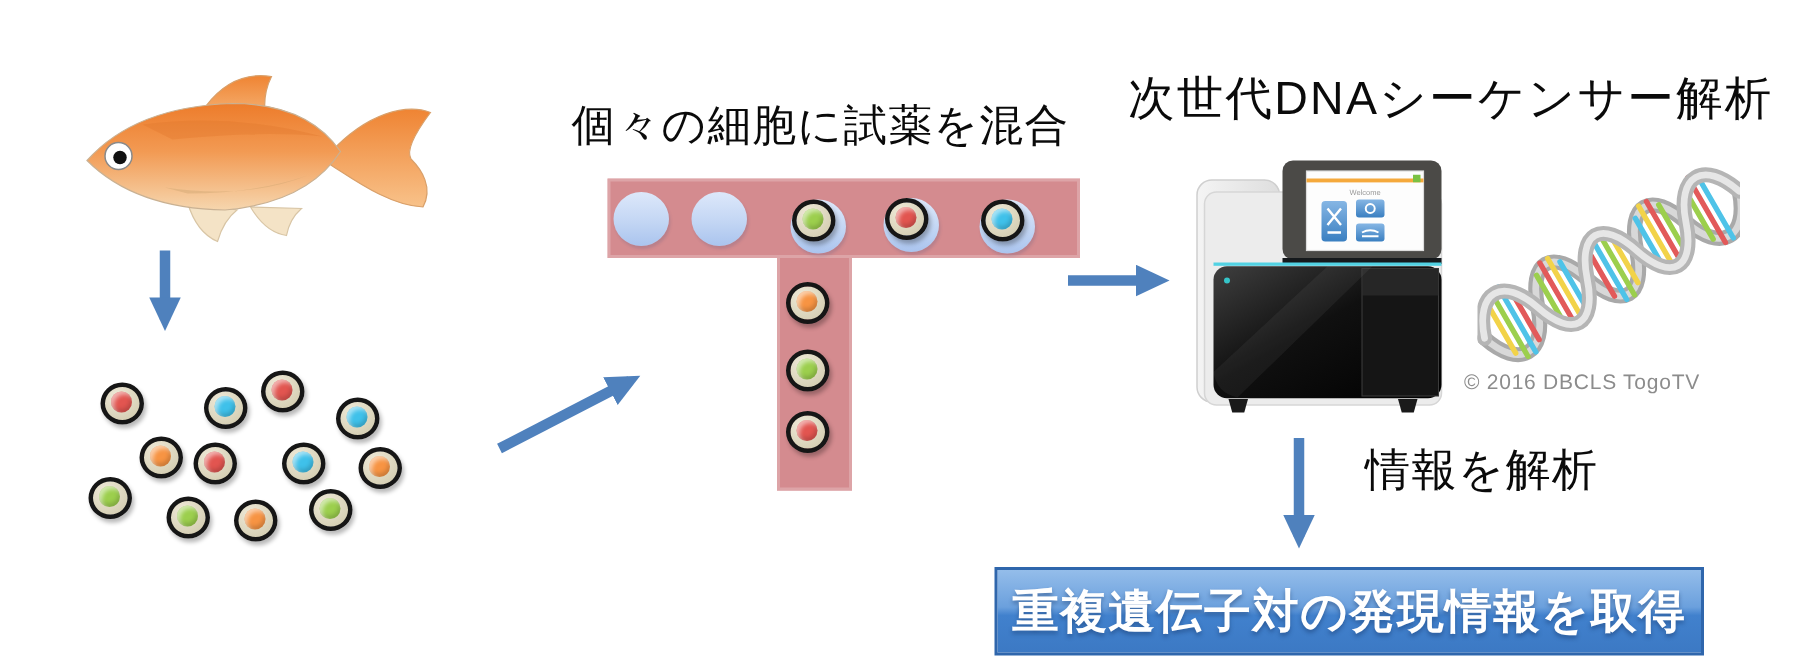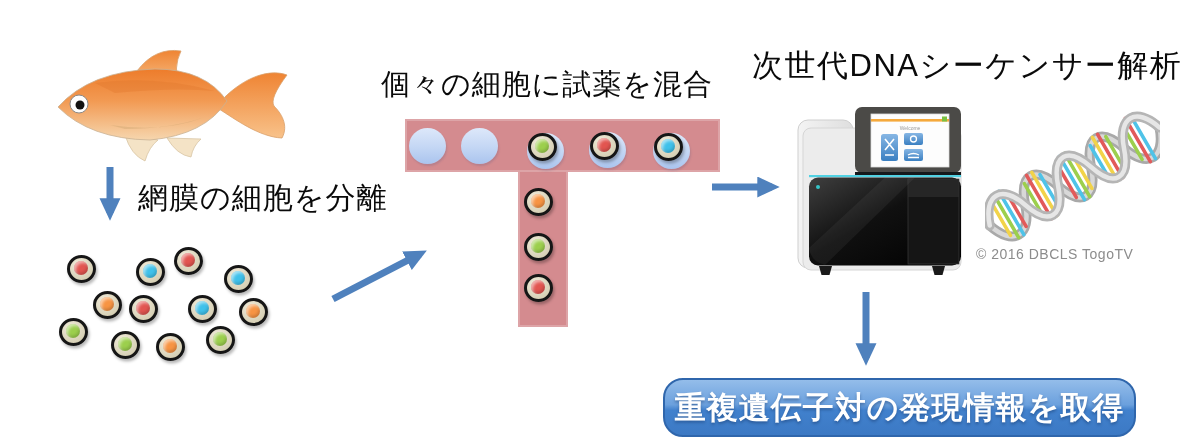--- a/index.html
+++ b/index.html
@@ -33,21 +33,21 @@
     background:radial-gradient(circle at 35% 28%,#efe9d8 0%,#ddd7bf 55%,#cfc8aa 100%);
     box-shadow:1.5px 2.5px 3px rgba(0,0,0,0.28);
   }
   .nucleus{
     position:absolute;left:4px;top:3px;width:14px;height:14px;border-radius:50%;
     box-shadow:inset 2px 2px 3px rgba(255,255,255,0.55), inset -1px -2px 3px rgba(0,0,0,0.18);
   }
   
   #result-box{
     position:absolute;left:663px;top:378px;width:473px;height:59px;
-    border:2px solid #2f66ac;border-radius:20px;box-sizing:border-box;
+    border:2px solid #2f66ac;border-radius:0;box-sizing:border-box;
     background:linear-gradient(180deg,#94bdea 0%,#6ba0dd 45%,#4181cd 55%,#3c79c4 100%);
     display:flex;align-items:center;justify-content:center;
     color:#ffffff;font-weight:bold;font-size:31px;letter-spacing:1px;
     text-shadow:0 2px 3px rgba(20,50,100,0.45);
   }
   svg{position:absolute;}
   #arrow-layer{left:0;top:0;pointer-events:none;}
 </style>
 </head>
 <body>
@@ -235,27 +235,27 @@
       <marker id="ah" markerUnits="strokeWidth" markerWidth="3.6" markerHeight="3.6" refX="2.1" refY="1.5" orient="auto">
         <path d="M0,0 L3.2,1.5 L0,3 Z" fill="#4f81bd"></path>
       </marker>
     </defs>
     <line x1="110" y1="167" x2="110" y2="213" stroke="#4f81bd" stroke-width="7" marker-end="url(#ah)"></line>
     <line x1="333" y1="299" x2="420" y2="254" stroke="#4f81bd" stroke-width="7" marker-end="url(#ah)"></line>
     <line x1="712" y1="187" x2="772" y2="187" stroke="#4f81bd" stroke-width="7" marker-end="url(#ah)"></line>
     <line x1="866" y1="292" x2="866" y2="358" stroke="#4f81bd" stroke-width="7" marker-end="url(#ah)"></line>
   </svg>
 
-  <div class="label" style="left:138px;top:180px;">網膜の細胞を分離</div>
 
   <div class="label" style="left:752px;top:48px;font-size:31px;letter-spacing:1.5px;">次世代DNAシーケンサー解析</div>
 
   <div class="label" style="left:381px;top:66px;font-size:29px;">個々の細胞に試薬を混合</div>
 
   <div class="label" style="left:910px;top:296px;">
+    <div>情報を解析</div>
   </div>
 
   <div class="credit" style="left:976px;top:246px;">© 2016 DBCLS TogoTV</div>
 
   <div id="result-box">
     <span>重複遺伝子対の発現情報を取得</span>
   </div>
 
 </div>
 

